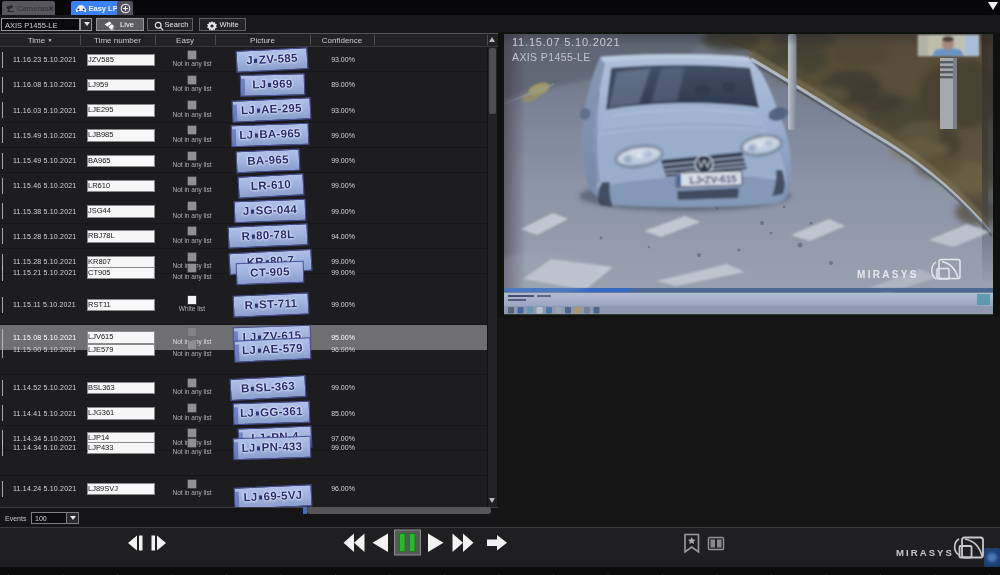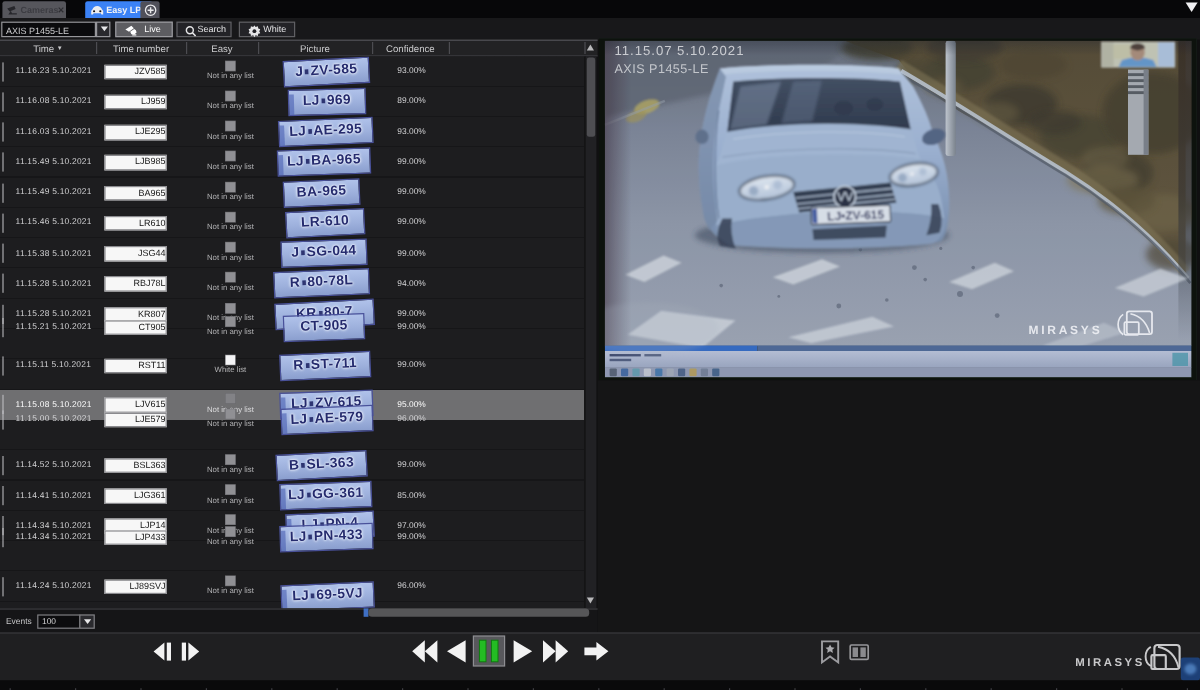--- a/index.html
+++ b/index.html
@@ -19,22 +19,22 @@
 .hc{position:absolute;top:0;height:12px;line-height:13px;font-size:8px;color:#cbcbcd;text-align:center}
 .hsep{position:absolute;top:1px;width:1px;height:10px;background:#4c4c51}
 #rows{position:absolute;left:0;top:47px;width:487px;height:460px;background:repeating-linear-gradient(180deg,#1d1d1f 0px,#1d1d1f 24.3px,#161618 24.3px,#161618 25.25px);overflow:hidden}
 .row{position:absolute;left:0;width:487px;height:25.25px}
 .hl{background:#6f6f71}
 .hl .t,.hl .cf{color:#ffffff}
 .hl .cl{color:#dcdcde}
 .hl .cb{background:#828286}
 .tick{position:absolute;left:2px;top:4.5px;width:1.2px;height:16px;background:#c2c2c4;opacity:.85}
 .t{position:absolute;left:13px;top:0;width:70px;height:25px;line-height:26px;font-size:7px;color:#d4d4d6;letter-spacing:.2px}
-.pb{position:absolute;left:87px;top:6.5px;width:52px;height:12.5px;background:#f7f7f7;border:1px solid #8a8a8e;
- color:#151515;font-size:7.5px;line-height:10.5px;text-align:right}
+.pb{position:absolute;left:87px;top:6.5px;width:68px;height:12.5px;background:#f7f7f7;border:1px solid #8a8a8e;
+ color:#151515;font-size:7.5px;line-height:10.5px;text-align:left}
 .cb{position:absolute;left:188px;top:3.5px;width:8px;height:8px;background:#909094;box-shadow:0 0 0 .5px #6a6a6e}
 .cbw{background:#f4f4f6}
 .cl{position:absolute;left:157px;top:13px;width:70px;text-align:center;font-size:6.5px;color:#b2b2b4}
 .cf{position:absolute;left:312px;top:0;width:62px;height:25px;line-height:26px;text-align:center;font-size:7px;color:#d4d4d6}
 .pic{position:absolute;top:1.5px;height:22px;background:linear-gradient(180deg,#b0c2ea 0%,#9db0dc 55%,#8a9ece 100%);
  border:1px solid #49519a;overflow:hidden;text-align:center}
 .pic span{display:block;margin-top:3px;font-size:11.5px;font-weight:bold;color:#252b6e;letter-spacing:.3px;
  text-shadow:0 0 3px #f2f7ff,0 0 2px #e8efff,0 0 1px #fff;white-space:nowrap}
 .eu{position:absolute;left:0;top:0;width:4px;height:100%;background:#4a5fb2;opacity:.6}
 

